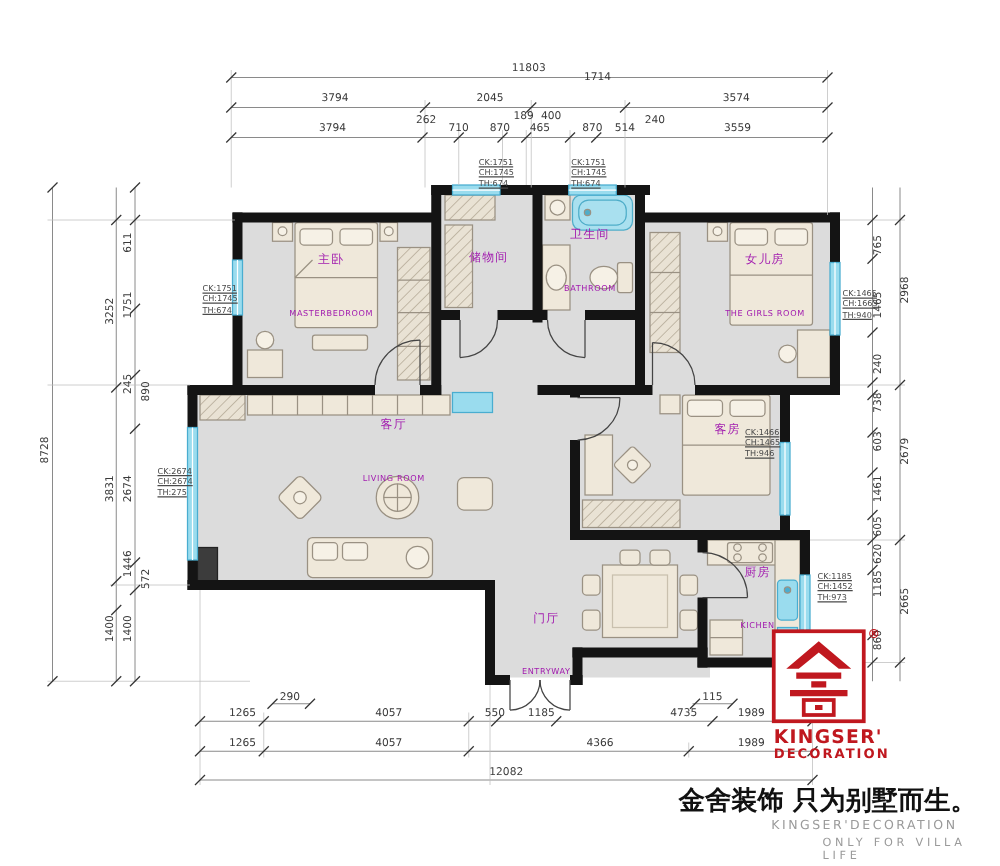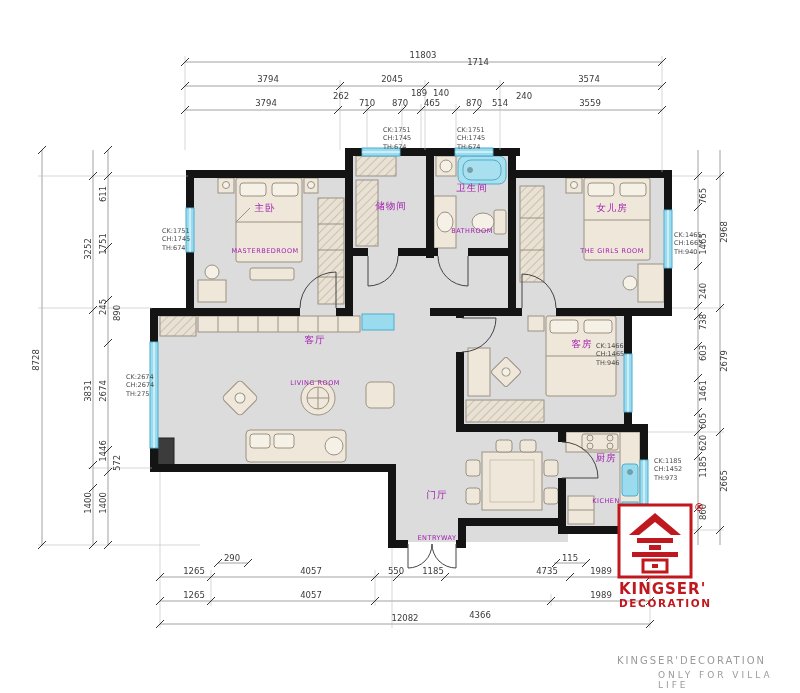--- a/index.html
+++ b/index.html
@@ -5,21 +5,21 @@
   html,body{margin:0;padding:0;background:#fff;}
   .stage{position:relative;width:775px;height:693px;background:#fff;overflow:hidden;
          font-family:"DejaVu Sans","Liberation Sans",sans-serif;}
   svg{position:absolute;left:0;top:0;}
   .dim{position:absolute;font-size:8.5px;color:#3a3a3a;white-space:nowrap;
        transform:translate(-50%,-50%);}
   .dim.v{transform:translate(-50%,-50%) rotate(-90deg);}
   .room-label{position:absolute;transform:translate(-50%,-50%);text-align:center;color:#a21caf;}
   .room-label .cn{font-size:9.5px;letter-spacing:1px;white-space:nowrap;}
   .room-label .en{font-size:6.5px;letter-spacing:.5px;white-space:nowrap;margin-top:32px;}
-  .wspec{position:absolute;font-size:6.5px;color:#4a4a4a;line-height:1.3;white-space:nowrap;}
+  .wspec{position:absolute;font-size:6.5px;color:#4a4a4a;line-height:1.3;white-space:nowrap;text-decoration:underline;}
   .registered{position:absolute;left:694px;top:502px;font-size:10px;color:#c0181f;font-weight:bold;}
   .logo-word1{position:absolute;left:619px;top:580px;font-size:15px;font-weight:bold;color:#c0181f;letter-spacing:1px;}
   .logo-word2{position:absolute;left:619px;top:597px;font-size:10.5px;font-weight:bold;color:#c0181f;letter-spacing:1.6px;}
   .tagline{position:absolute;left:543px;top:626px;width:240px;font-size:21px;font-weight:bold;color:#111;
            font-family:"DejaVu Serif","Liberation Serif",serif;white-space:nowrap;}
   .sub1{position:absolute;left:617px;top:655px;font-size:10px;color:#9a9a9a;letter-spacing:2px;}
   .sub2{position:absolute;left:617px;top:670px;font-size:9px;color:#9a9a9a;letter-spacing:3px;margin-left:41px;}
 </style>
 </head>
 <body>
@@ -442,21 +442,21 @@
   </g>
 </svg>
 
 <span class="dim" style="left:423px;top:55px">11803</span>
 <span class="dim" style="left:268px;top:79px">3794</span>
 <span class="dim" style="left:392px;top:79px">2045</span>
 <span class="dim" style="left:478px;top:62px">1714</span>
 <span class="dim" style="left:589px;top:79px">3574</span>
 <span class="dim" style="left:341px;top:96px">262</span>
 <span class="dim" style="left:419px;top:93px">189</span>
-<span class="dim" style="left:441px;top:93px">140</span>
+<span class="dim" style="left:441px;top:93px">400</span>
 <span class="dim" style="left:524px;top:96px">240</span>
 <span class="dim" style="left:266px;top:103px">3794</span>
 <span class="dim" style="left:367px;top:103px">710</span>
 <span class="dim" style="left:400px;top:103px">870</span>
 <span class="dim" style="left:432px;top:103px">465</span>
 <span class="dim" style="left:474px;top:103px">870</span>
 <span class="dim" style="left:500px;top:103px">514</span>
 <span class="dim" style="left:590px;top:103px">3559</span>
 
 <span class="dim v" style="left:36px;top:360px">8728</span>
@@ -489,21 +489,21 @@
 <span class="dim" style="left:232px;top:558px">290</span>
 <span class="dim" style="left:570px;top:558px">115</span>
 <span class="dim" style="left:194px;top:571px">1265</span>
 <span class="dim" style="left:311px;top:571px">4057</span>
 <span class="dim" style="left:396px;top:571px">550</span>
 <span class="dim" style="left:433px;top:571px">1185</span>
 <span class="dim" style="left:547px;top:571px">4735</span>
 <span class="dim" style="left:601px;top:571px">1989</span>
 <span class="dim" style="left:194px;top:595px">1265</span>
 <span class="dim" style="left:311px;top:595px">4057</span>
-<span class="dim" style="left:480px;top:615px">4366</span>
+<span class="dim" style="left:480px;top:595px">4366</span>
 <span class="dim" style="left:601px;top:595px">1989</span>
 <span class="dim" style="left:405px;top:618px">12082</span>
 
 <div class="room-label" style="left:265px;top:228px">
   <div class="cn">主卧</div>
   <div class="en">MASTERBEDROOM</div>
 </div>
 <div class="room-label" style="left:391px;top:206px">
   <div class="cn">储物间</div>
 </div>
@@ -563,16 +563,17 @@
 </div>
 <div class="wspec" style="left:126px;top:373px">
   <div>CK:2674</div>
   <div>CH:2674</div>
   <div>TH:275</div>
 </div>
 
 <span class="registered">®</span>
 <div class="logo-word1">KINGSER'</div>
 <div class="logo-word2">DECORATION</div>
+<div class="tagline">金舍装饰 只为别墅而生。</div>
 <div class="sub1">KINGSER'DECORATION</div>
 <div class="sub2">ONLY FOR VILLA LIFE</div>
 
 </div>
 
 </body></html>

